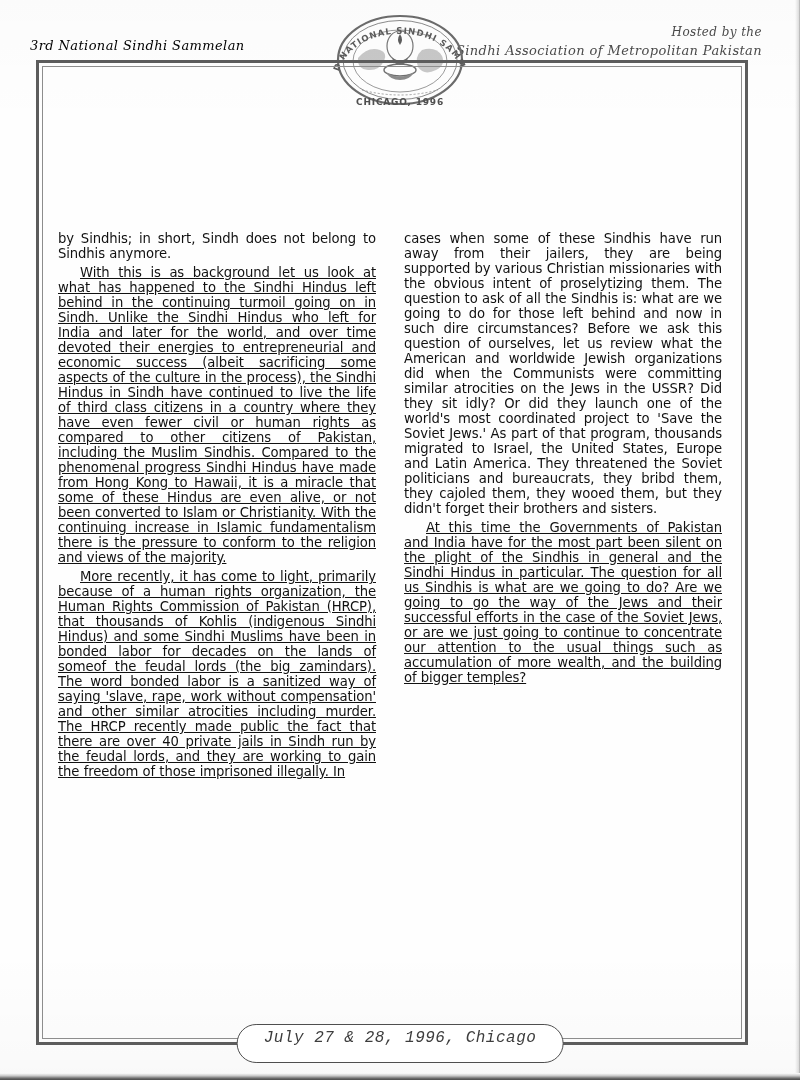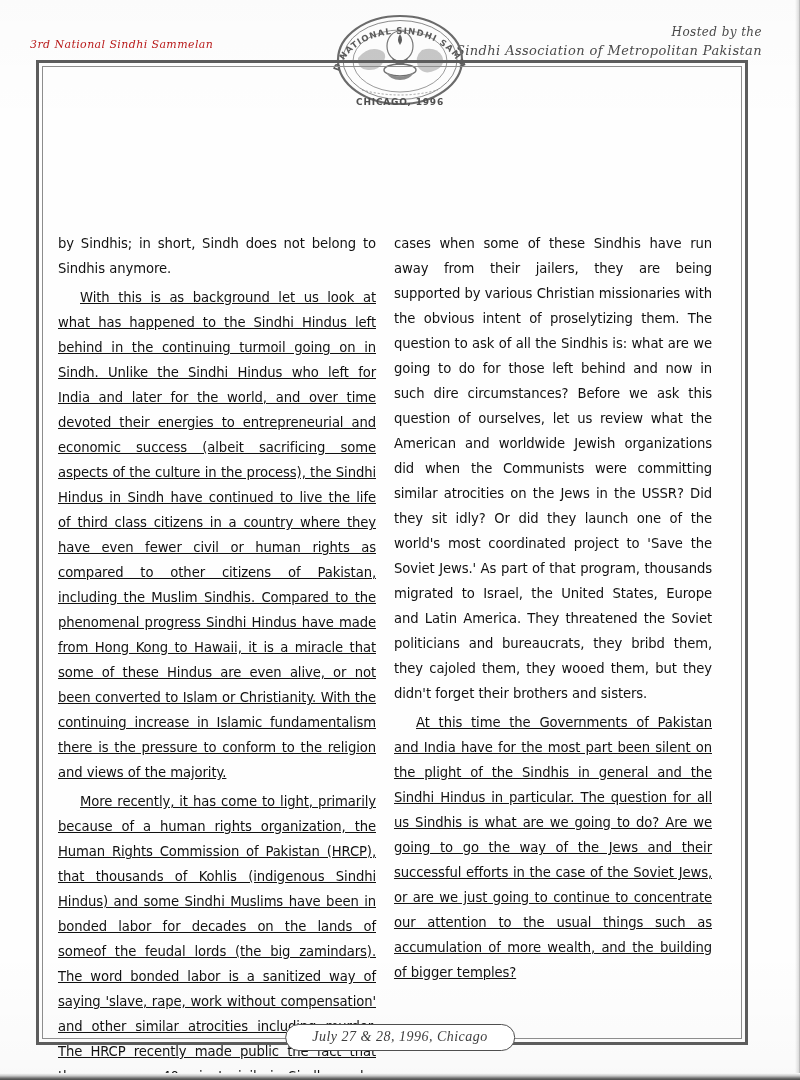--- a/index.html
+++ b/index.html
@@ -61,23 +61,23 @@
     top: 24px;
     width: 800px;
     height: 50px;
   }
   .rh-left {
     position: absolute;
     left: 30px;
     top: 14px;
     font-family: "DejaVu Serif", "Liberation Serif", serif;
     font-style: italic;
-    font-size: 11px;
+    font-size: 13px;
     letter-spacing: 0.4px;
-    color: #b91c1c;
+    color: #000000;
     white-space: nowrap;
     transform: scaleY(1.05);
   }
   .rh-right {
     position: absolute;
     right: 38px;
     top: 0;
     text-align: right;
     font-family: "DejaVu Serif", "Liberation Serif", serif;
     font-style: italic;
@@ -127,55 +127,55 @@
     left: 0;
     top: 1024px;
     width: 800px;
     height: 34px;
   }
   .footer-pill {
     position: absolute;
     left: 50%;
     top: 0;
     transform: translateX(-50%);
-    padding: 4px 26px 5px 26px;
+    padding: 4px 26px 15px 26px;
     border: 1.5px solid #4f4f4f;
     border-radius: 20px;
     background: #ffffff;
-    font-family: Liberation Serif, serif;
-    font-style: italic;
-    font-size: 14px;
+    font-family: Liberation Mono, monospace;
+    font-style: italic;
+    font-size: 16px;
     letter-spacing: 0.5px;
     color: #3d3d3d;
     white-space: nowrap;
   }
 
   
   .columns {
     position: absolute;
     left: 58px;
     top: 231px;
     width: 664px;
     height: 700px;
   }
   .col {
     position: absolute;
     top: 0;
     width: 318px;
   }
   .col-left  { left: 0; }
-  .col-right { left: 336px; }
+  .col-right { left: 346px; }
 
   .col p {
     margin: 0 0 0 0;
     text-align: justify;
     text-justify: inter-word;
     font-family: "DejaVu Sans", "Liberation Sans", sans-serif;
     font-size: 13.2px;
-    line-height: 25px;
+    line-height: 15px;
     color: #111111;
     letter-spacing: -0.1px;
     word-spacing: 0.2px;
   }
   .col p.indent { text-indent: 22px; }
   .col p.gap-before { margin-top: 4px; text-decoration: underline; }
 
   .footnote {
     margin-top: 20px !important;
     font-family: "DejaVu Serif", "Liberation Serif", serif;

